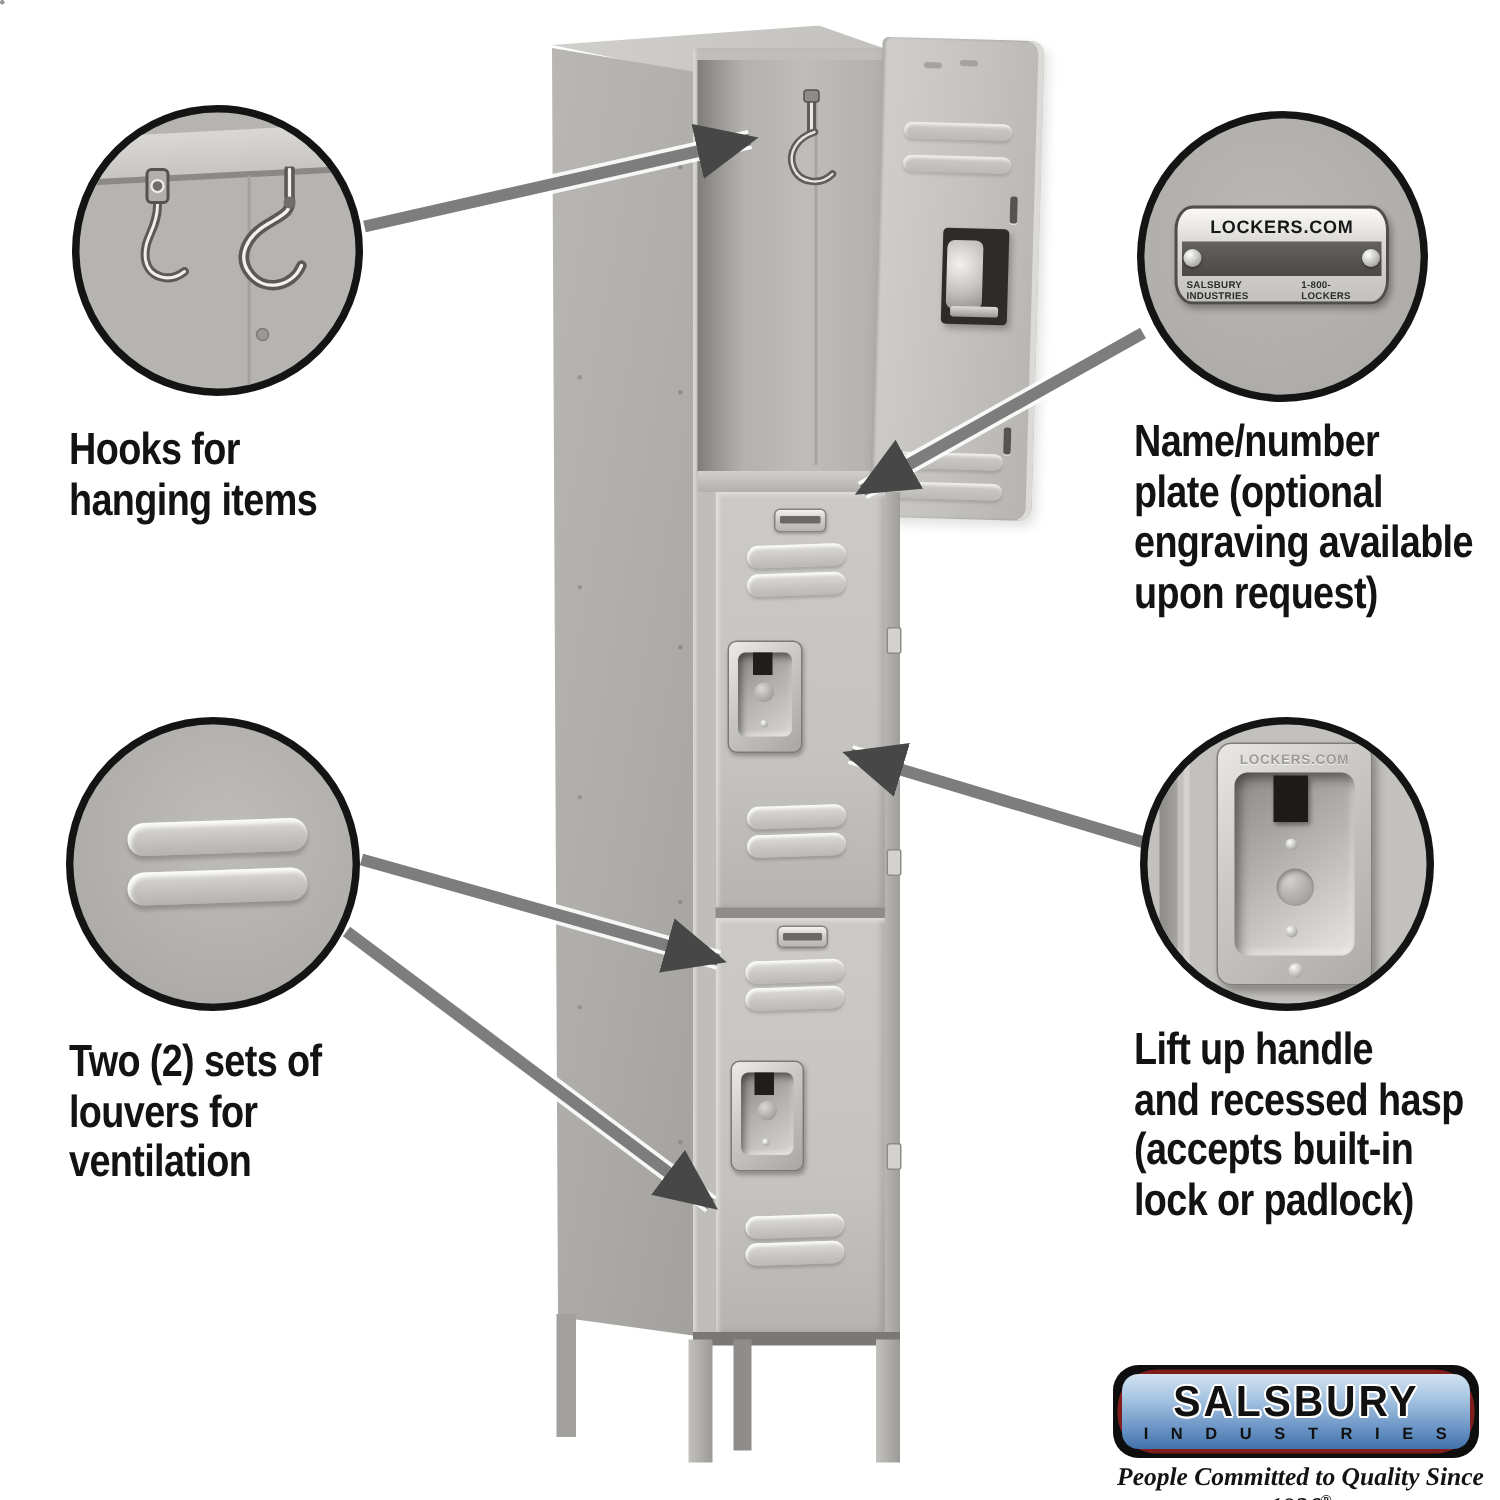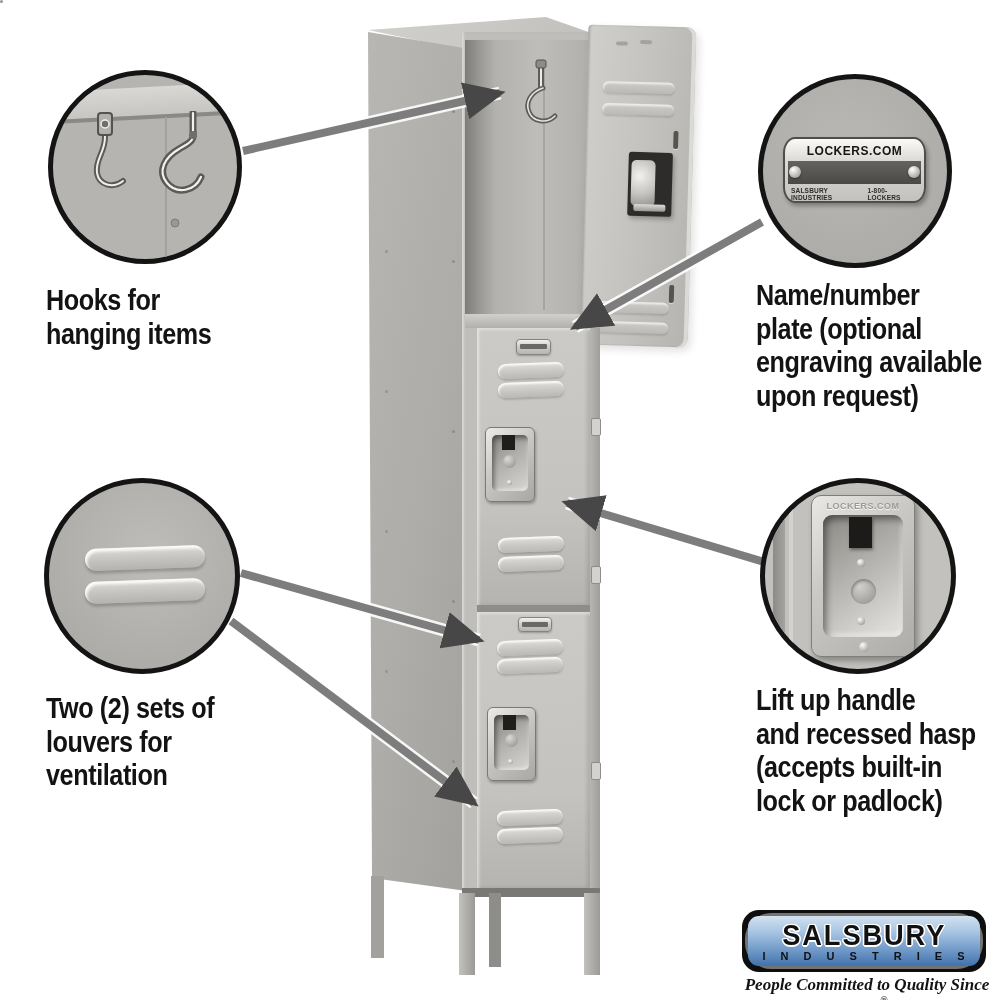--- a/index.html
+++ b/index.html
@@ -117,21 +117,21 @@
   .bh-rivet{left:47px;top:146px;width:10px;height:10px;border-radius:50%;
     background:radial-gradient(circle at 35% 30%,#fbfaf8,#8d8b87);}
 
   
   .label{position:absolute;font-weight:bold;font-size:30px;line-height:1.12;color:#131313;
     letter-spacing:-.5px;transform:scaleX(.84);transform-origin:0 0;white-space:nowrap;}
 
   
   .logo-box{left:742px;top:910px;width:244px;height:62px;background:#0e0e0e;border-radius:17px;
     padding:3px;box-sizing:border-box;}
-  .logo-white{width:100%;height:100%;background:#737373;border-radius:26px;padding:3px;box-sizing:border-box;}
+  .logo-white{width:100%;height:100%;background:#7f1d1d;border-radius:26px;padding:3px;box-sizing:border-box;}
   .logo-blue{width:100%;height:100%;border-radius:11px;display:flex;flex-direction:column;
     align-items:center;justify-content:center;
     background:linear-gradient(180deg,#d3e2f1 0%,#a3c2e0 35%,#6e97c7 70%,#4172ab 100%);}
   .logo-brand{font-size:29px;font-weight:bold;letter-spacing:2px;color:#111;line-height:1;
     transform:scaleX(.94);
     text-shadow:-1.5px 0 #fff,1.5px 0 #fff,0 -1.5px #fff,0 1.5px #fff,-1px -1px #fff,1px 1px #fff,-1px 1px #fff,1px -1px #fff;}
   .logo-division{font-size:11px;font-weight:bold;letter-spacing:6px;color:#111;margin-top:1px;
     padding-left:5px;line-height:1;}
   .logo-tagline{left:742px;top:975px;width:250px;text-align:center;
     font-family:"Liberation Serif",serif;font-style:italic;font-weight:bold;font-size:17px;color:#131313;}

